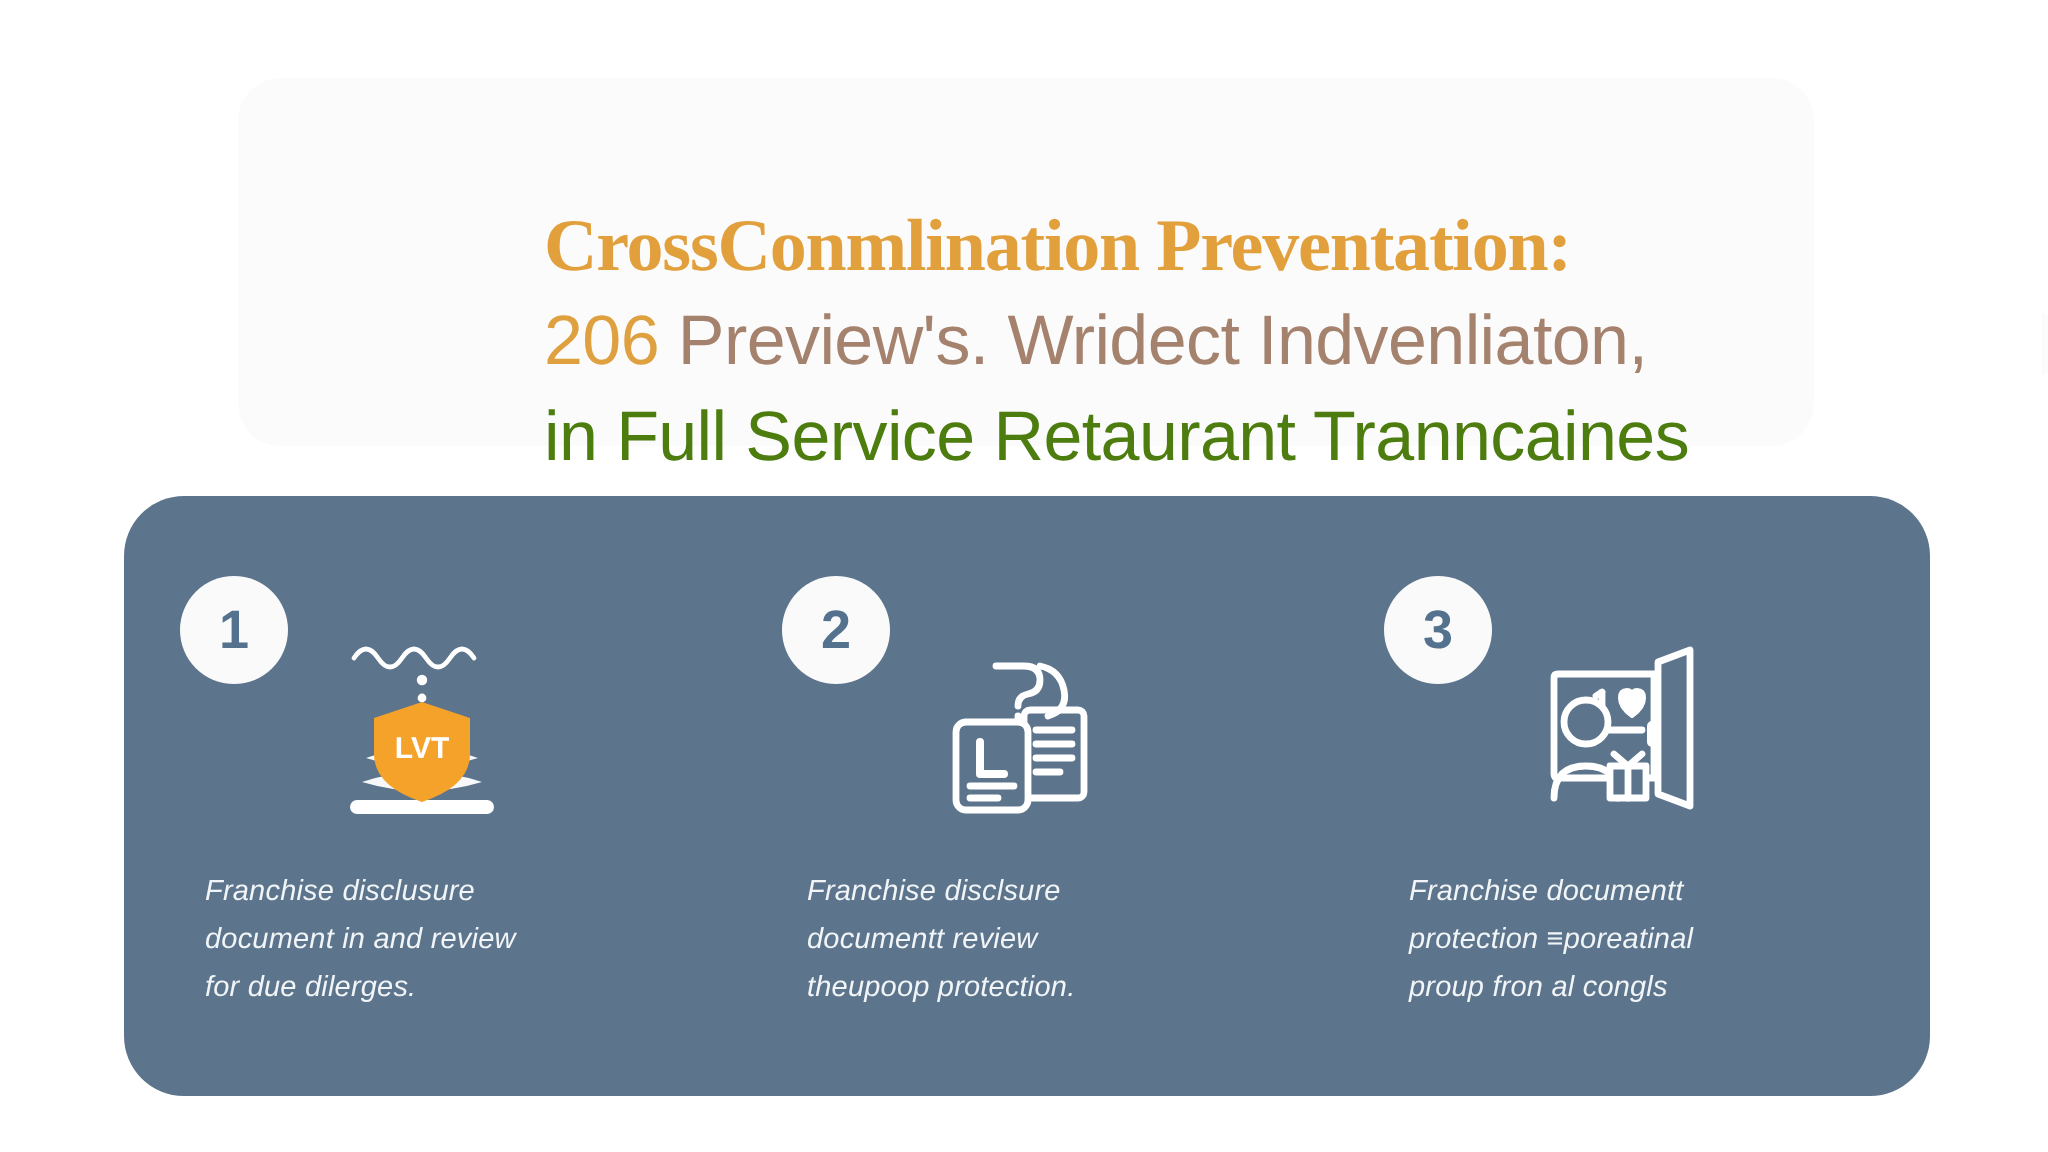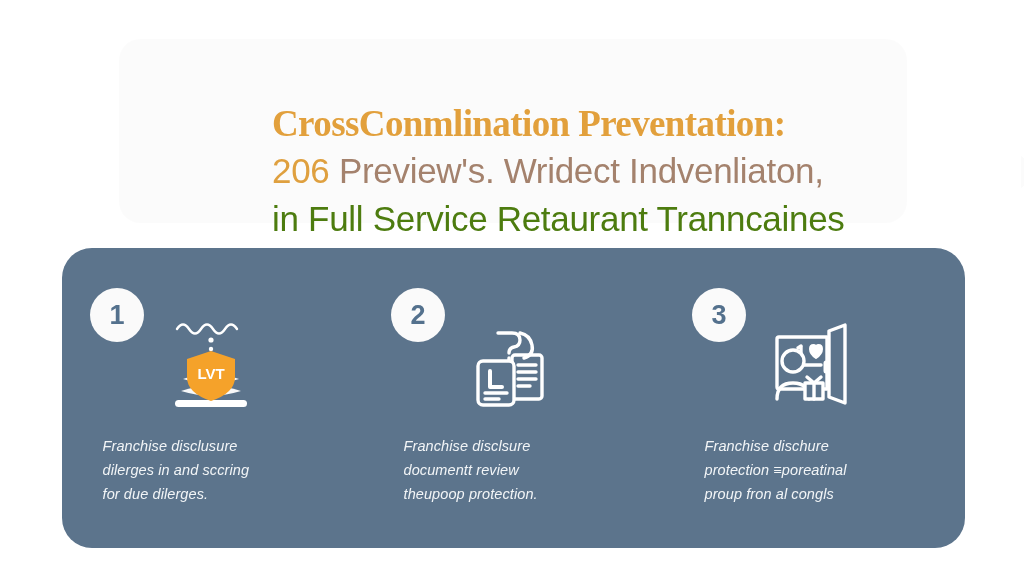--- a/index.html
+++ b/index.html
@@ -156,21 +156,21 @@
               <path d="M28 84 q30 -10 60 0 q-30 9 -60 0 Z" opacity="0.95"></path>
               <rect x="22" y="93" width="72" height="7" rx="3.5"></rect>
             </g>
 
             <path d="M58 44 L82 52 V70 q0 16 -24 24 q-24 -8 -24 -24 V52 Z" fill="#F5A22A"></path>
             <text x="58" y="72" text-anchor="middle" font-family="Liberation Sans, sans-serif" font-size="15" font-weight="bold" fill="#FFFFFF">LVT</text>
           </svg>
         </div>
         <div class="caption">
           <div>Franchise disclusure</div>
-          <div>dilerges in and sccring</div>
+          <div>document in and review</div>
           <div>for due dilerges.</div>
         </div>
       </div>
 
       <div class="col col-2">
         <div class="badge">2</div>
         <div class="icon-wrap">
           <svg width="112" height="112" viewBox="0 0 112 112" aria-hidden="true">
             <g fill="none" stroke="#FFFFFF" stroke-width="3.4" stroke-linecap="round" stroke-linejoin="round">
 
@@ -213,21 +213,21 @@
               <circle cx="38" cy="52" r="11" fill="#5C748C"></circle>
               <path d="M22 90 q0 -16 16 -16 q16 0 16 16"></path>
 
               <path d="M50 74 h18 v16 h-18 Z" fill="#5C748C"></path>
               <path d="M59 74 v16"></path>
               <path d="M52 68 l7 6 l7 -6"></path>
             </g>
           </svg>
         </div>
         <div class="caption">
-          <div>Franchise dischure</div>
+          <div>Franchise documentt</div>
           <div>protection ≡poreatinal</div>
           <div>proup fron al congls</div>
         </div>
       </div>
 
     </div>
   </div>
 </div>
 
 </body></html>

